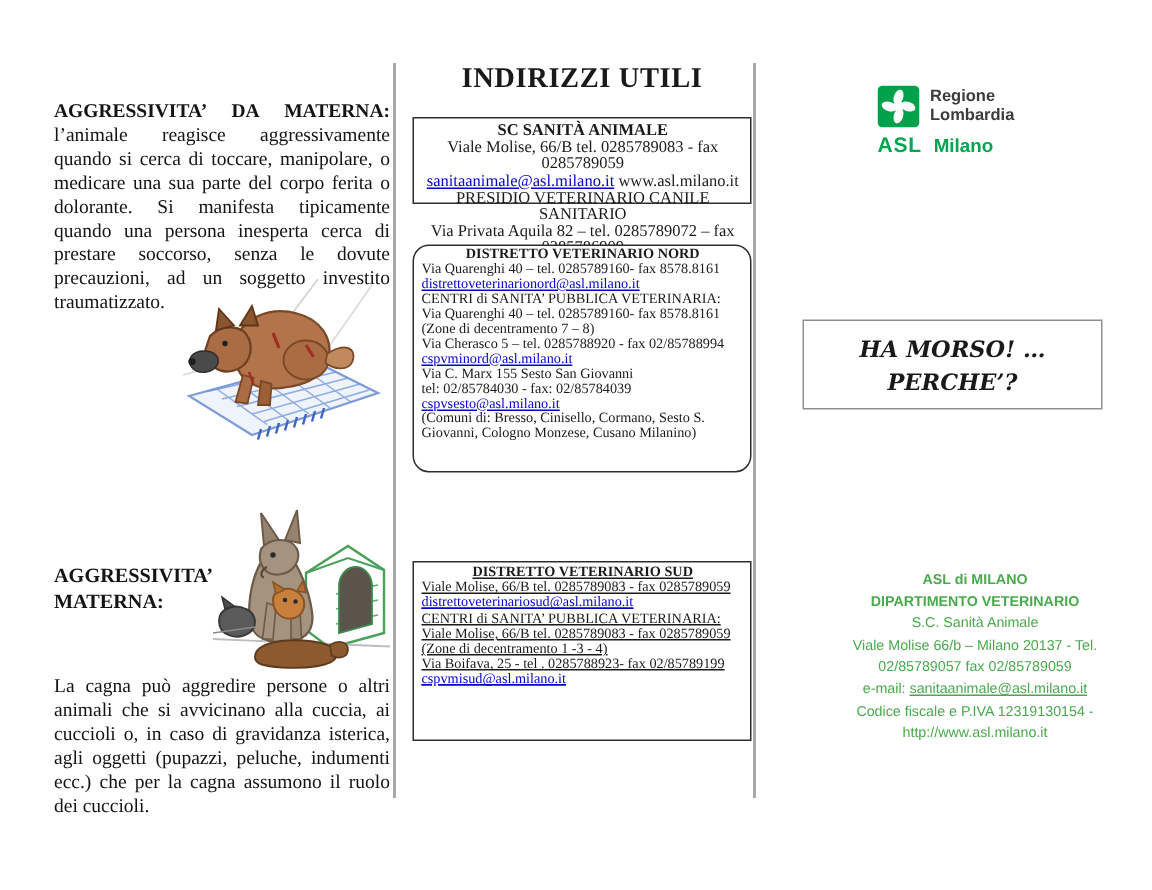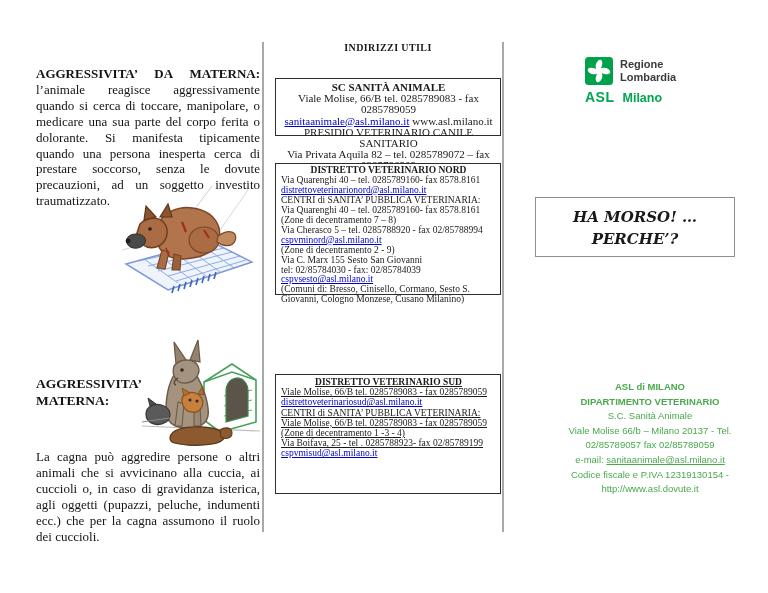--- a/index.html
+++ b/index.html
@@ -10,21 +10,21 @@
   }
   .abs { position:absolute; }
 
   
   .para { text-align:justify; font-size:13px; line-height:15.9px; color:#141414; }
   .para .lead { font-weight:bold; }
   .subhead { font-weight:bold; font-size:13.5px; line-height:16.5px; color:#141414; }
 
   
   .divider { width:2px; background:var(--line-gray,#aaa); }
-  .mid-title { width:226px; text-align:center; font-weight:bold; font-size:10px; letter-spacing:.4px; }
+  .mid-title { width:226px; text-align:center; font-weight:bold; font-size:19px; letter-spacing:.4px; }
   .addr-box { width:226px; border:1px solid #2e2e2e; background:#fff; padding:2px 4px 2px 5px; }
   .addr-box .line { white-space:normal; }
   .addr-box .line.c { text-align:center; }
   .addr-box .line.l { text-align:left; }
   .b { font-weight:bold; }
   .link { color:var(--link-blue,#0000cc); text-decoration:underline; cursor:pointer; }
   #box1 { font-size:11px; line-height:11.2px; padding-top:3px; }
   #box2 { font-size:9.5px; line-height:9.95px; }
   #box3 { font-size:9.5px; line-height:10.2px; }
 
@@ -157,30 +157,29 @@
 <div class="abs mid-title" style="left:275px; top:42px;">INDIRIZZI UTILI</div>
 
 <div id="box1" class="abs addr-box" style="left:275px; top:78px; height:58px;">
     <div class="line c"><span class="b">SC SANITÀ ANIMALE</span></div>
     <div class="line c"><span>Viale Molise, 66/B tel. 0285789083 -  fax 0285789059</span></div>
     <div class="line c"><span class="link">sanitaanimale@asl.milano.it</span><span> www.asl.milano.it</span></div>
     <div class="line c"><span>PRESIDIO VETERINARIO CANILE SANITARIO</span></div>
     <div class="line c"><span>Via Privata Aquila 82 – tel. 0285789072 – fax 0285786909</span></div>
   </div>
 
-<div id="box2" class="abs addr-box" style="left:275px; top:163px; height:132px;">
+<div id="box2" class="abs addr-box" style="left:275px; top:163px; height:152px;border-radius:11px;">
     <div class="line c"><span class="b">DISTRETTO VETERINARIO NORD</span></div>
     <div class="line l"><span>Via Quarenghi 40 – tel. 0285789160- fax 8578.8161</span></div>
     <div class="line l"><span> </span><span class="link">distrettoveterinarionord@asl.milano.it</span></div>
     <div class="line l"><span>CENTRI di SANITA’ PUBBLICA VETERINARIA:</span></div>
     <div class="line l"><span>Via Quarenghi 40 – tel. 0285789160- fax 8578.8161</span></div>
     <div class="line l"><span>(Zone di decentramento  7 – 8)</span></div>
     <div class="line l"><span>Via Cherasco 5 – tel. 0285788920 - fax 02/85788994</span></div>
     <div class="line l"><span class="link">cspvminord@asl.milano.it</span></div>
-    <div class="line l"><span>(Zone di decentramento   2 - 9)</span></div>
     <div class="line l"><span>Via C. Marx 155 Sesto San Giovanni</span></div>
     <div class="line l"><span>tel: 02/85784030 - fax: 02/85784039</span></div>
     <div class="line l"><span class="link">cspvsesto@asl.milano.it</span></div>
     <div class="line l"><span>(Comuni di: Bresso, Cinisello, Cormano, Sesto S. Giovanni, Cologno Monzese, Cusano Milanino)</span></div>
   </div>
 
 <div id="box3" class="abs addr-box" style="left:275px; top:374px; height:120px;text-decoration:underline;">
     <div class="line c"><span class="b">DISTRETTO VETERINARIO SUD</span></div>
     <div class="line l"><span>Viale Molise, 66/B tel. 0285789083 -  fax 0285789059</span></div>
     <div class="line l"><span class="link">distrettoveterinariosud@asl.milano.it</span></div>
@@ -205,27 +204,27 @@
   <div class="logo-text">
     <div>Regione</div>
     <div>Lombardia</div>
   </div>
 </div>
 
 <div class="abs asl-row" style="left:585px; top:88px;">
   <span class="asl">ASL</span><span class="city">Milano</span>
 </div>
 
-<div class="abs slogan-box" style="left:535px; top:197px;">
+<div class="abs slogan-box" style="left:535px; top:213px;">
   <div>HA MORSO! …</div>
   <div>PERCHE’?</div>
 </div>
 
 <div class="abs contact" style="left:538px; top:380px;">
     <div class="line c"><span class="b">ASL di MILANO</span></div>
     <div class="line c"><span class="b">DIPARTIMENTO VETERINARIO</span></div>
     <div class="line c"><span>S.C. Sanità Animale</span></div>
     <div class="line c"><span>Viale Molise  66/b – Milano  20137 -  Tel.</span></div>
     <div class="line c"><span>02/85789057  fax 02/85789059</span></div>
     <div class="line c"><span>e-mail: </span><span class="link">sanitaanimale@asl.milano.it</span></div>
     <div class="line c"><span>Codice fiscale e P.IVA 12319130154  -</span></div>
-    <div class="line c"><span>http://www.asl.dovute.it</span></div>
+    <div class="line c"><span>http://www.asl.milano.it</span></div>
   </div>
 
 </body></html>

